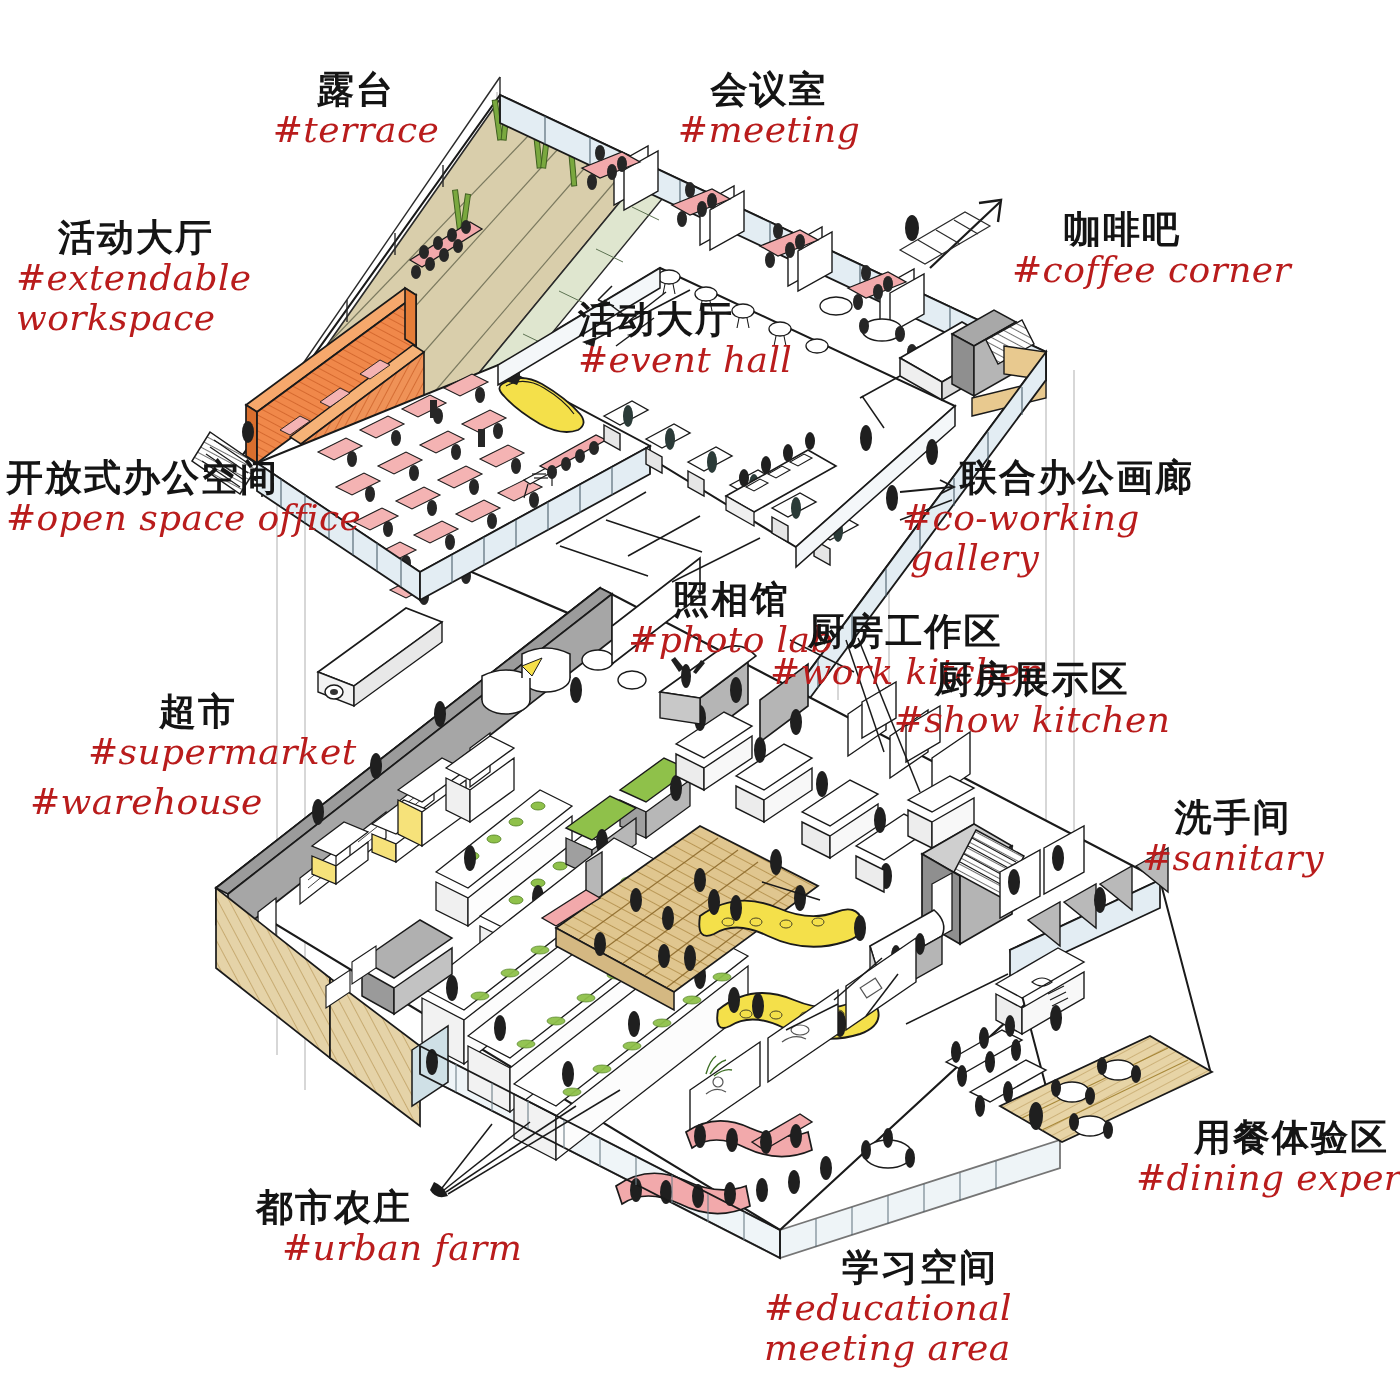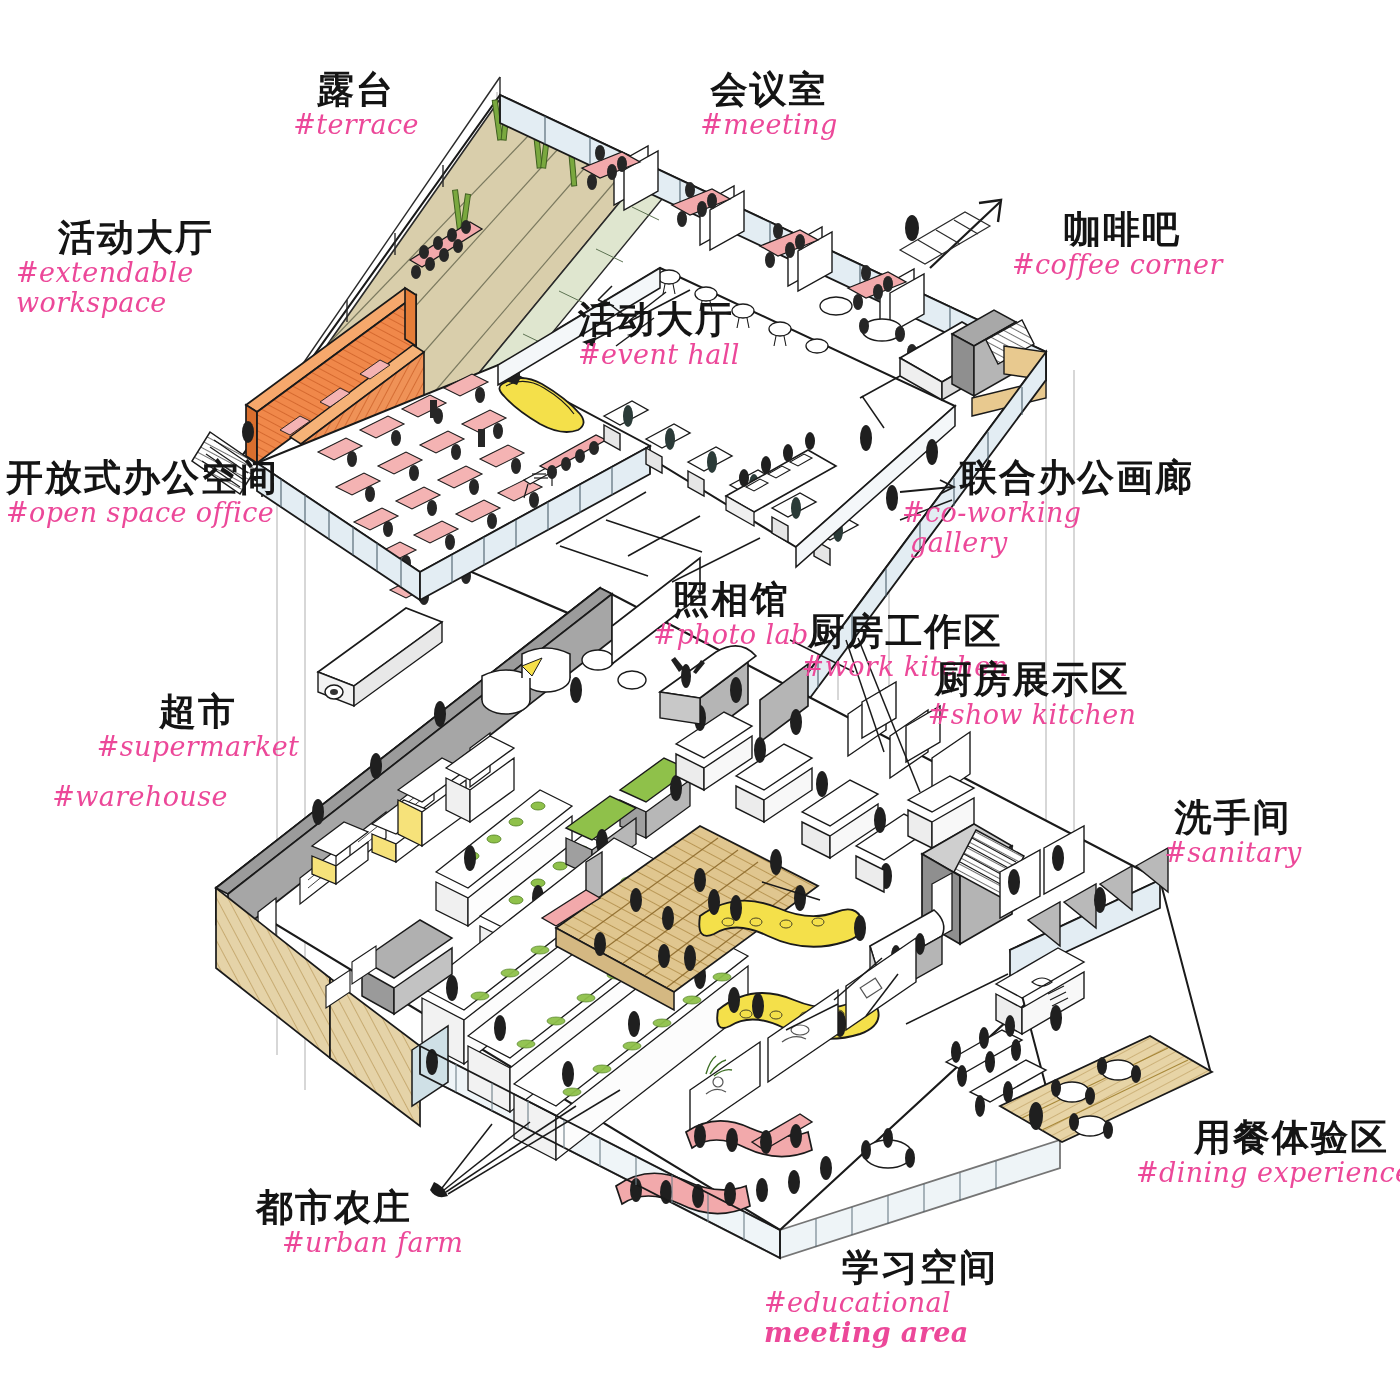--- a/index.html
+++ b/index.html
@@ -15,22 +15,22 @@
 
   
   .label{position:absolute;color:#1a1a1a;white-space:nowrap;}
   .label .cn{
     font-family:"DejaVu Sans","Liberation Sans",sans-serif;
     font-size:37px;font-weight:600;letter-spacing:2px;line-height:1.08;
     display:block;color:#141414;
   }
   .label .en{
     font-family:"DejaVu Serif","Liberation Serif",serif;
-    font-style:italic;font-size:27px;line-height:1.12;display:block;
-    color:#ec4899;letter-spacing:.4px;
+    font-style:italic;font-size:36px;line-height:1.12;display:block;
+    color:#b91c1c;letter-spacing:.4px;
   }
   .label.ctr{text-align:center;}
   .label.lft{text-align:left;}
 </style>
 </head>
 <body>
 
 <div id="stage">
 
 <svg class="draw" viewBox="0 0 1400 1382" xmlns="http://www.w3.org/2000/svg">
@@ -1059,21 +1059,21 @@
 </div>
 
 <div class="label lft" style="left:256px;top:1188px;width:280px;">
   <span class="cn">都市农庄</span>
   <span class="en" style="padding-left:26px;">#urban farm</span>
 </div>
 
 <div class="label lft" style="left:756px;top:1248px;width:300px;">
   <span class="cn" style="padding-left:86px;">学习空间</span>
   <span class="en" style="padding-left:8px;font-style:italic;">#educational</span>
-  <span class="en" style="padding-left:8px;font-weight:bold;">meeting area</span>
+  <span class="en" style="padding-left:8px;">meeting area</span>
 </div>
 
 <div class="label lft" style="left:1136px;top:1118px;width:270px;">
   <span class="cn" style="padding-left:58px;">用餐体验区</span>
   <span class="en">#dining experience</span>
 </div>
 
 </div>
 
 </body></html>

